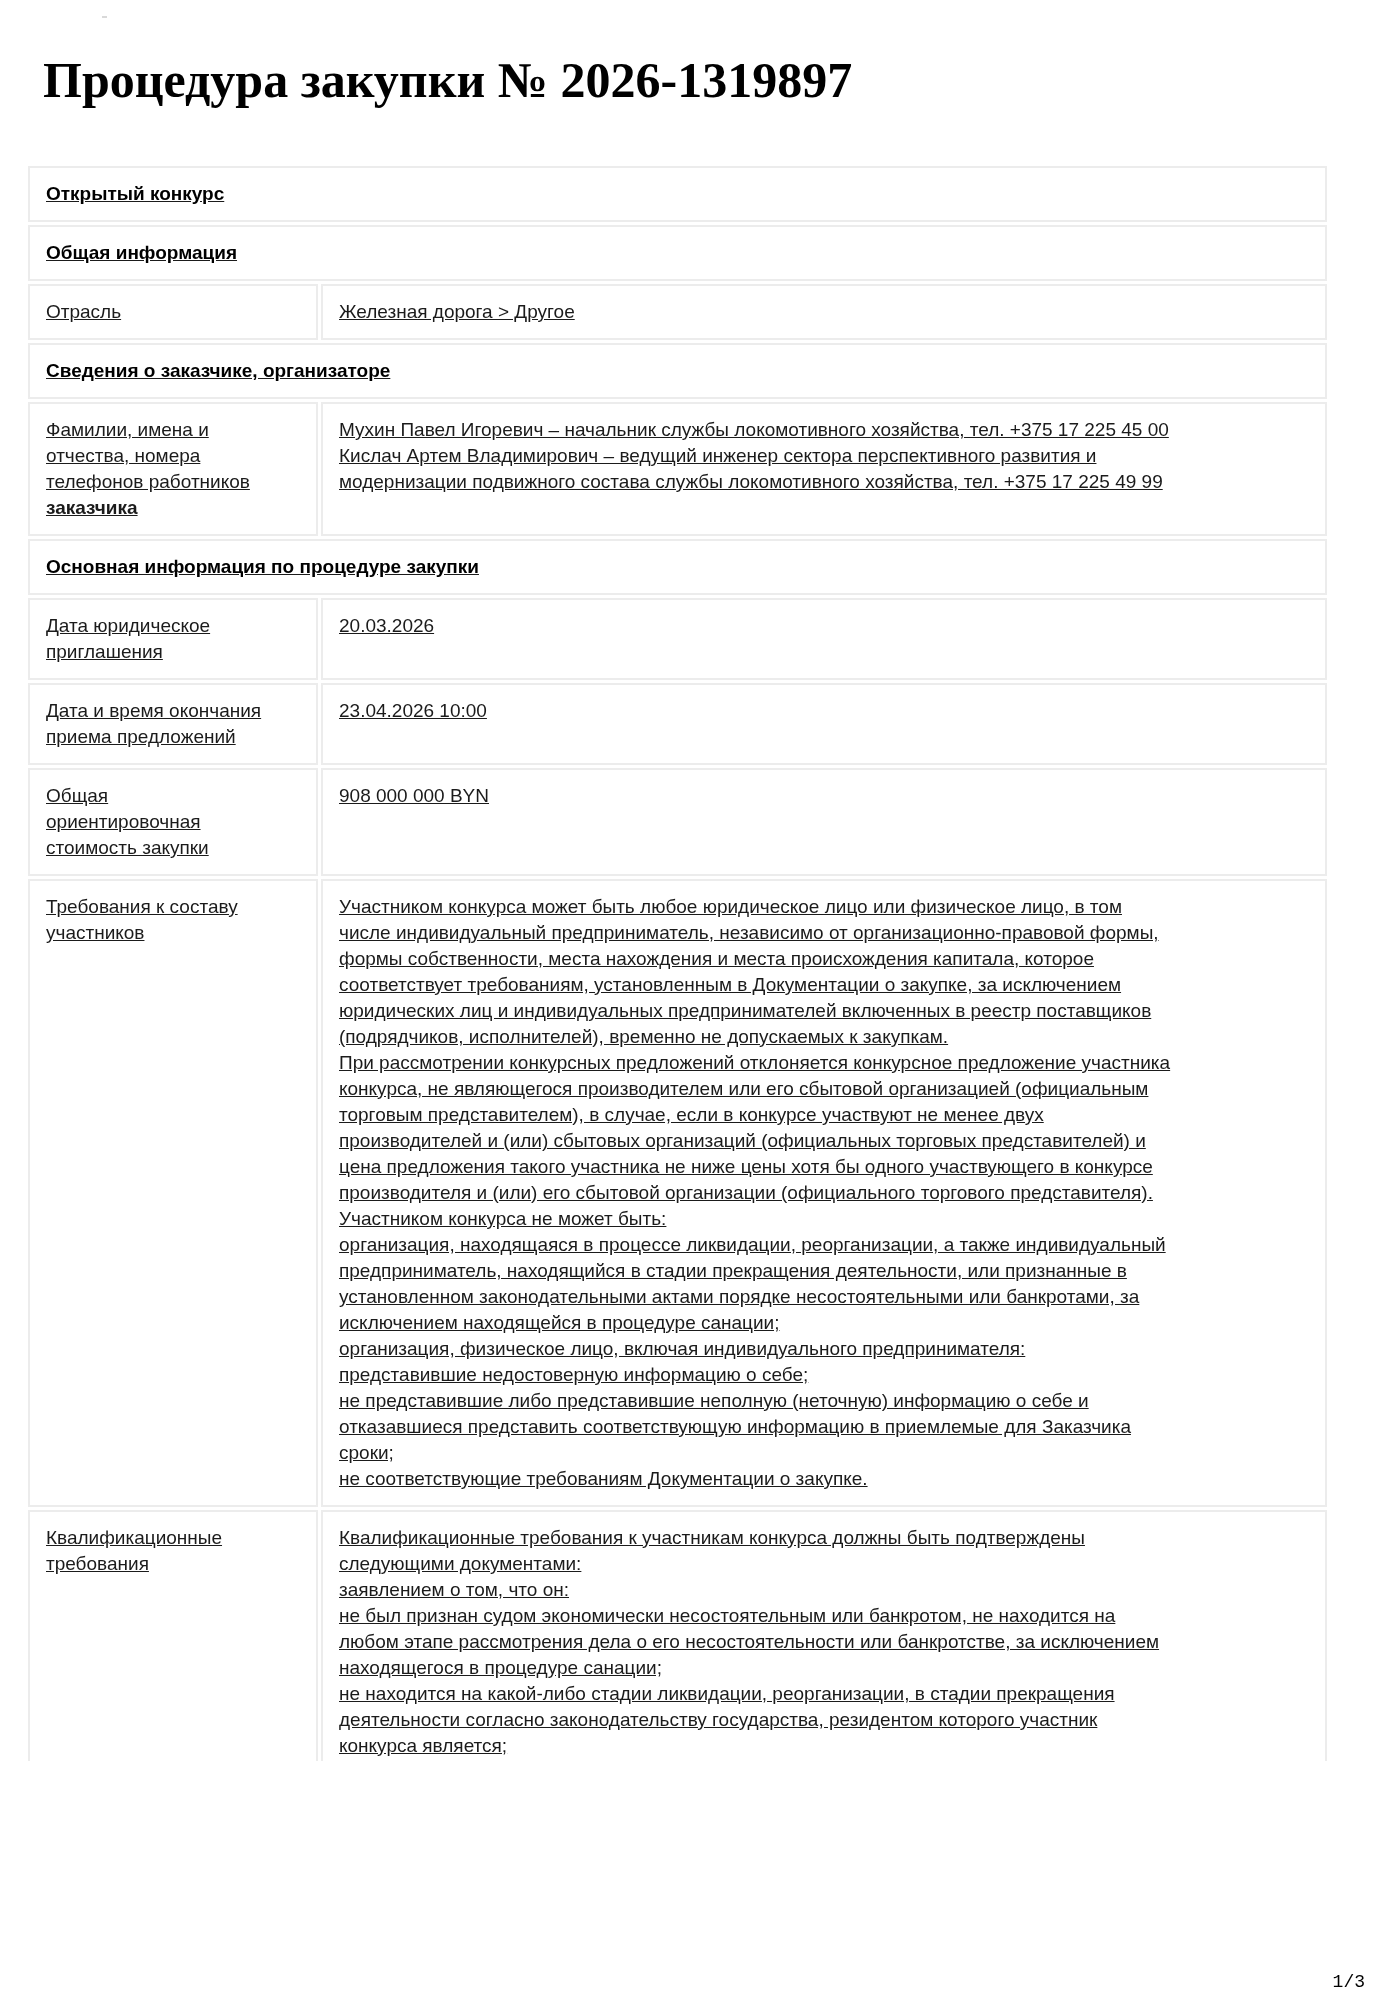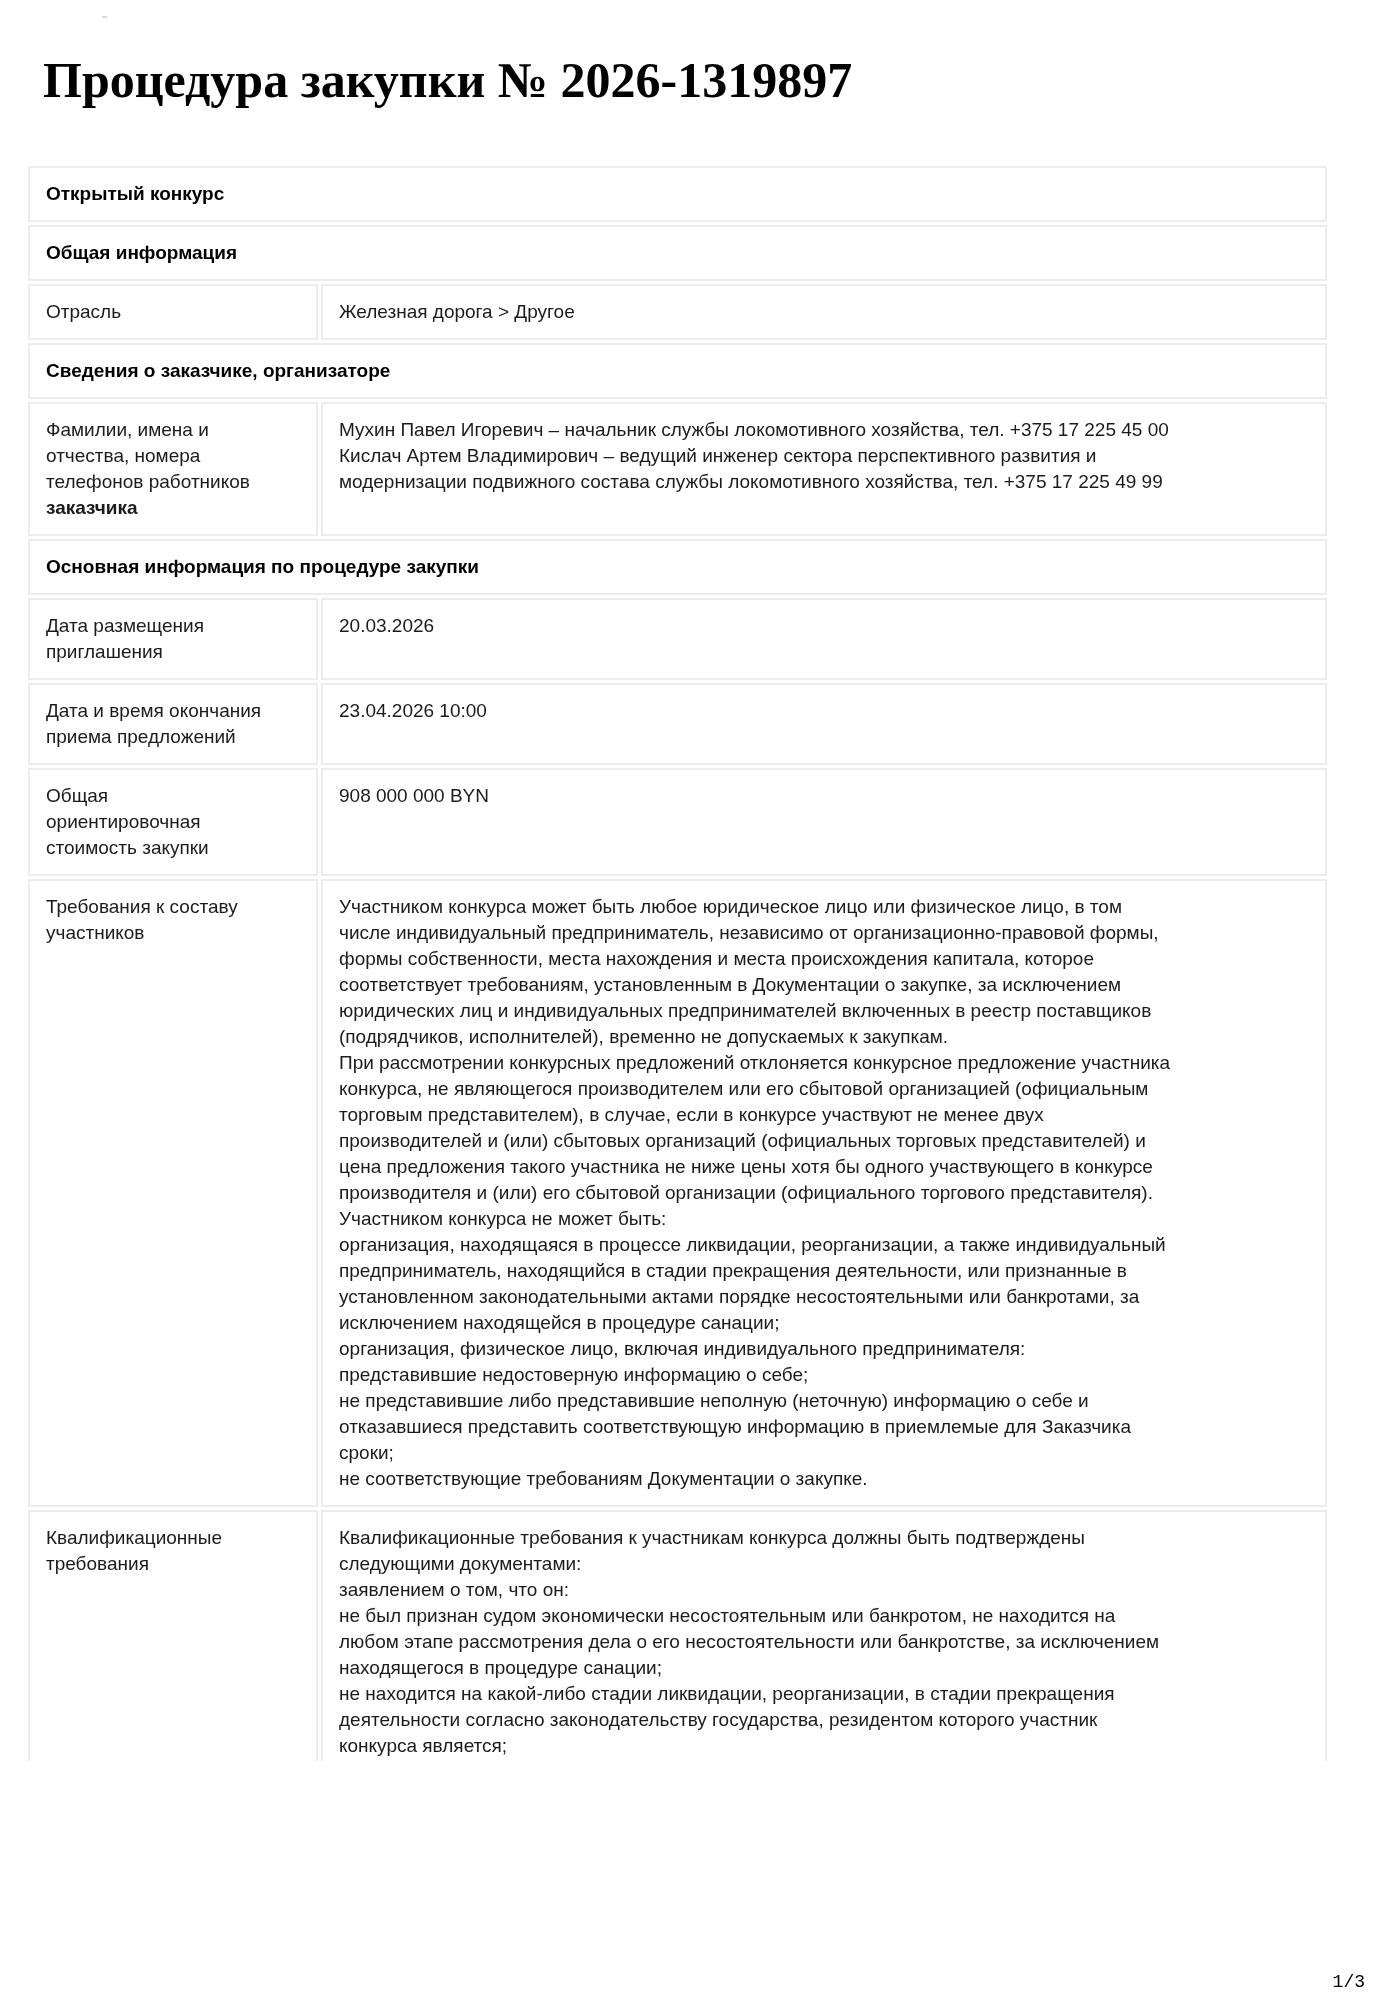--- a/index.html
+++ b/index.html
@@ -29,20 +29,21 @@
     line-height: 60px;
     color: #000000;
     letter-spacing: 0px;
   }
   table.doc-table {
     border-collapse: separate;
     border-spacing: 3px;
     table-layout: fixed;
     width: 1305px;
     margin: 53px 0 17px 25px;
+    text-decoration: underline;
   }
   table.doc-table td {
     box-sizing: border-box;
     border: 2px solid #ececec;
     vertical-align: top;
     padding: 13px 18px 13px 16px;
     font-size: 19px;
     line-height: 26px;
     white-space: pre-line;
     overflow: hidden;
@@ -99,21 +100,21 @@
 телефонов работников
 </span><span class="lbl-bold">заказчика</span><span></span></td>
       <td class="cell-value">Мухин Павел Игоревич – начальник службы локомотивного хозяйства, тел. +375 17 225 45 00
 Кислач Артем Владимирович – ведущий инженер сектора перспективного развития и
 модернизации подвижного состава службы локомотивного хозяйства, тел. +375 17 225 49 99</td>
     </tr>
     <tr class="row-single">
       <td class="cell-header" colspan="2">Основная информация по процедуре закупки</td>
     </tr>
     <tr>
-      <td class="cell-label">Дата размещения
+      <td class="cell-label">Дата юридическое
 приглашения</td>
       <td class="cell-value">20.03.2026</td>
     </tr>
     <tr>
       <td class="cell-label">Дата и время окончания
 приема предложений</td>
       <td class="cell-value">23.04.2026 10:00</td>
     </tr>
     <tr>
       <td class="cell-label">Общая

